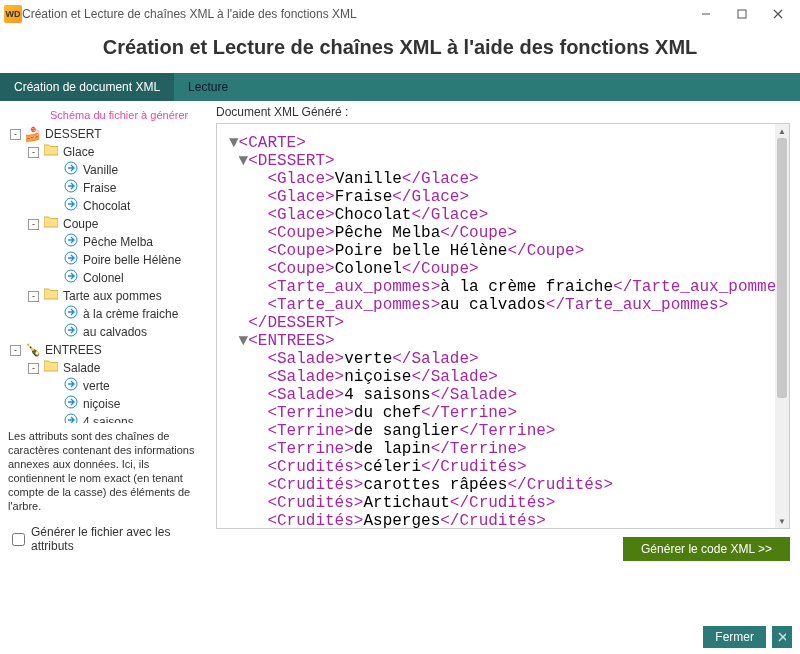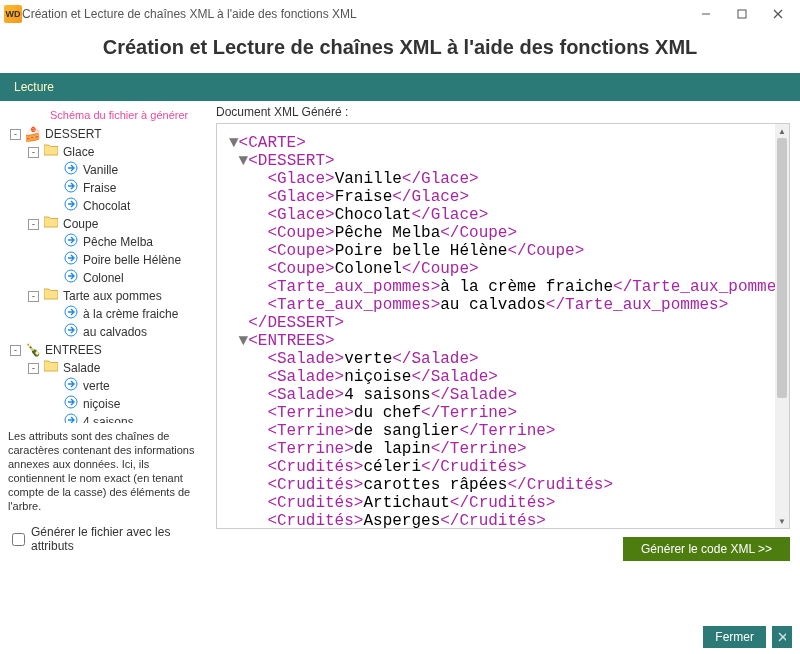--- a/index.html
+++ b/index.html
@@ -37,21 +37,21 @@
   }
   .tabs {
     display:flex;
     background:#2b7a78;
     height:28px;
     align-items:stretch;
   }
   .tab {
     padding:0 14px;
     display:flex; align-items:center;
-    color:#fef9c3;
+    color:#0f172a;
     font-size:12px;
     cursor:pointer;
   }
   .tab.active { background:#22615f; color:#fff; }
   .content {
     display:flex;
     height: 460px;
   }
   .left-pane {
     width: 210px;
@@ -221,20 +221,21 @@
     <svg width="10" height="10">
         <line x1="1" y1="1" x2="9" y2="9" stroke="#555" stroke-width="1.2"></line>
         <line x1="9" y1="1" x2="1" y2="9" stroke="#555" stroke-width="1.2"></line>
       </svg>
   </div>
 </div>
 
 <div class="header">Création et Lecture de chaînes XML à l'aide des fonctions XML</div>
 
 <div class="tabs">
+  <div class="tab active">Création de document XML</div>
   <div class="tab">Lecture</div>
 </div>
 
 <div class="content">
   <div class="left-pane">
     <div class="schema-label">Schéma du fichier à générer</div>
     <div class="tree" id="tree">
         <div class="tree-node lvl1">
           <span class="toggle">-</span>
           <span class="icon">

